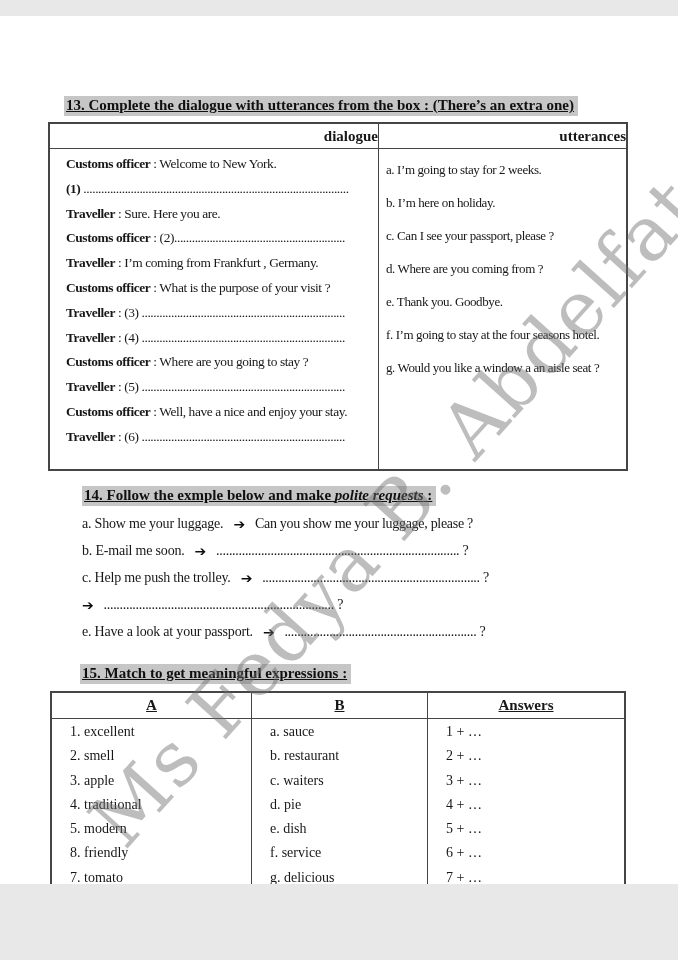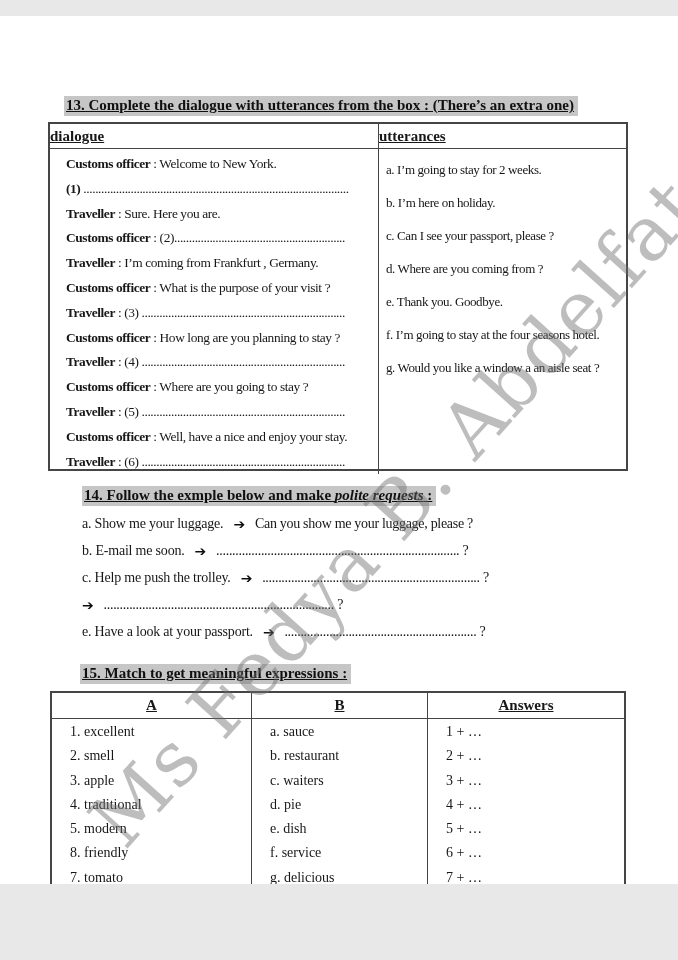--- a/index.html
+++ b/index.html
@@ -26,22 +26,22 @@
   }
   .sec-title .it { font-style:italic; }
   
   .t13 {
     position:absolute; left:48px; top:106px; width:580px; height:349px;
     border:2px solid #454545; background:transparent; z-index:2;
     display:grid; grid-template-rows:25px 1fr;
   }
   .t13-head { display:grid; grid-template-columns:328px 1fr; border-bottom:1.5px solid #454545; }
   .t13-head .hcell {
-    font-size:15px; font-weight:bold; text-decoration:underline;
-    text-align:left; line-height:24px;
+    font-size:15px; font-weight:bold; 
+    text-align:right; line-height:24px;
   }
   .t13-head .hcell.right { border-left:1.5px solid #454545; }
   .t13-body { display:grid; grid-template-columns:328px 1fr; }
   .dlg-cell { padding:3px 4px 0 16px; overflow:hidden; }
   .dlg-line {
     font-size:13.4px; letter-spacing:-0.4px; line-height:24.8px;
     white-space:nowrap;
   }
   .utt-cell { border-left:1.5px solid #454545; padding:4px 2px 0 7px; overflow:hidden; }
   .utt-line {
@@ -94,21 +94,20 @@
     </div>
     <div class="t13-body">
       <div class="dlg-cell">
         <div class="dlg-line"><b>Customs officer</b><span> : Welcome to New York.</span></div>
         <div class="dlg-line"><b>(1)</b><span> ..........................................................................................</span></div>
         <div class="dlg-line"><b>Traveller</b><span> : Sure. Here you are.</span></div>
         <div class="dlg-line"><b>Customs officer</b><span> : (2)..........................................................</span></div>
         <div class="dlg-line"><b>Traveller</b><span> : I’m coming from Frankfurt , Germany.</span></div>
         <div class="dlg-line"><b>Customs officer</b><span> : What is the purpose of your visit ?</span></div>
         <div class="dlg-line"><b>Traveller</b><span> : (3) .....................................................................</span></div>
-        <div class="dlg-line"><b>Customs officer</b><span> : How long are you planning to stay ?</span></div>
         <div class="dlg-line"><b>Traveller</b><span> : (4) .....................................................................</span></div>
         <div class="dlg-line"><b>Customs officer</b><span> : Where are you going to stay ?</span></div>
         <div class="dlg-line"><b>Traveller</b><span> : (5) .....................................................................</span></div>
         <div class="dlg-line"><b>Customs officer</b><span> : Well, have a nice and enjoy your stay.</span></div>
         <div class="dlg-line"><b>Traveller</b><span> : (6) .....................................................................</span></div>
       </div>
       <div class="utt-cell">
         <div class="utt-line">a. I’m going to stay for 2 weeks.</div>
         <div class="utt-line">b. I’m here on holiday.</div>
         <div class="utt-line">c. Can I see your passport, please ?</div>

